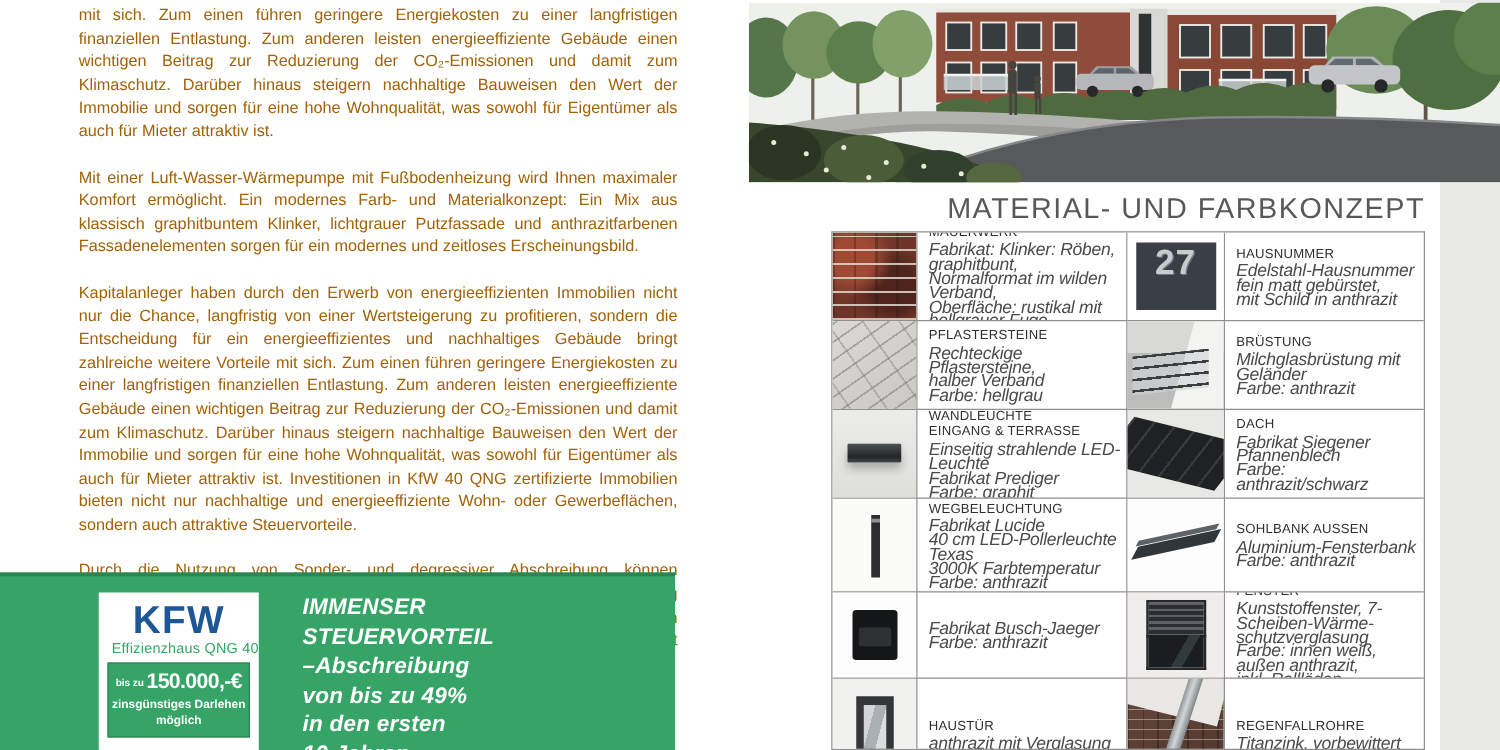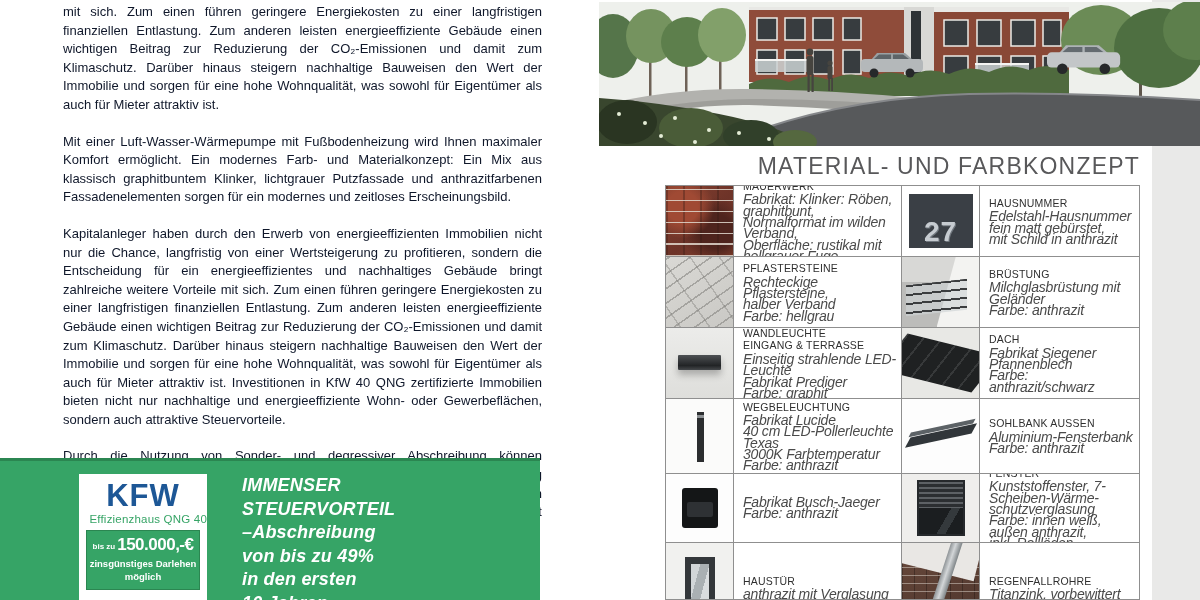--- a/index.html
+++ b/index.html
@@ -4,21 +4,21 @@
 <style>
   html,body{margin:0;padding:0;background:#fff;}
   .canvas{position:relative;width:1200px;height:600px;background:#fff;overflow:hidden;
           font-family:"Liberation Sans",sans-serif;}
 
   
   .gray-strip{position:absolute;left:1152px;top:0;width:48px;height:600px;background:#e9e9e8;}
 
   
   .left-page{position:absolute;left:0;top:0;width:598px;height:600px;background:#fff;overflow:hidden;}
-  .text-col{position:absolute;left:63px;top:3px;width:479px;color:#0f172a;
+  .text-col{position:absolute;left:63px;top:3px;width:479px;color:#a16207;
             font-size:13px;line-height:18.6px;text-align:justify;}
   .text-col p{margin:0 0 18px 0;}
 
   .kfw-banner{position:absolute;left:0;top:458px;width:540px;height:145px;
               background:#36a466;border-top:3px solid #2b8651;box-sizing:border-box;}
   .kfw-card{position:absolute;left:79px;top:13px;width:128px;height:132px;background:#fff;
             text-align:center;padding-top:7px;box-sizing:border-box;}
   .kfw-logo{color:#1d5796;font-size:31px;font-weight:bold;letter-spacing:1px;line-height:30px;}
   .kfw-sub{color:#36a466;font-size:11.5px;font-weight:normal;margin-top:2px;letter-spacing:0.2px;text-align:right;}
   .kfw-loan-box{margin:5px 7px 0 7px;background:#36a466;border:1px solid #2b8651;color:#fff;
@@ -84,21 +84,21 @@
     transform:translate(-50%,-40%);background:#2e3134;border-radius:2px;}
 
   .img-door{background:#f1f1ef;}
   .img-door::before{content:"";position:absolute;left:50%;top:50%;width:30px;height:62px;
     transform:translate(-50%,-50%);background:#33373a;}
   .img-door::after{content:"";position:absolute;left:50%;top:50%;width:18px;height:48px;
     transform:translate(-50%,-50%);
     background:linear-gradient(105deg,#d2d6d8 0 30%,#aab0b3 30% 60%,#dadddf 60%);}
 
   .img-number{background:#ffffff;display:flex;align-items:center;justify-content:center;}
-  .plate{width:64px;height:54px;background:#3a3f45;display:flex;align-items:flex-end;justify-content:center;}
+  .plate{width:64px;height:54px;background:#3a3f45;display:flex;align-items:flex-start;justify-content:center;}
   .digits{color:#c6cbd0;font-size:28px;font-weight:bold;letter-spacing:1px;
           text-shadow:1px 1px 0 #70777e;}
 
   .img-balcony{background:linear-gradient(180deg,#d8d8d6 0 36%,#bcbcba 36%);}
   .img-balcony::before{content:"";position:absolute;right:0;top:0;width:55%;height:100%;
     background:#f3f3f1;clip-path:polygon(45% 0,100% 0,100% 100%,0 100%);}
   .img-balcony::after{content:"";position:absolute;left:4px;right:12px;top:36%;height:44%;
     background:repeating-linear-gradient(180deg,#3b3d3f 0 2px, rgba(206,211,213,0.65) 2px 9px);
     transform:skewY(-6deg);}
 

